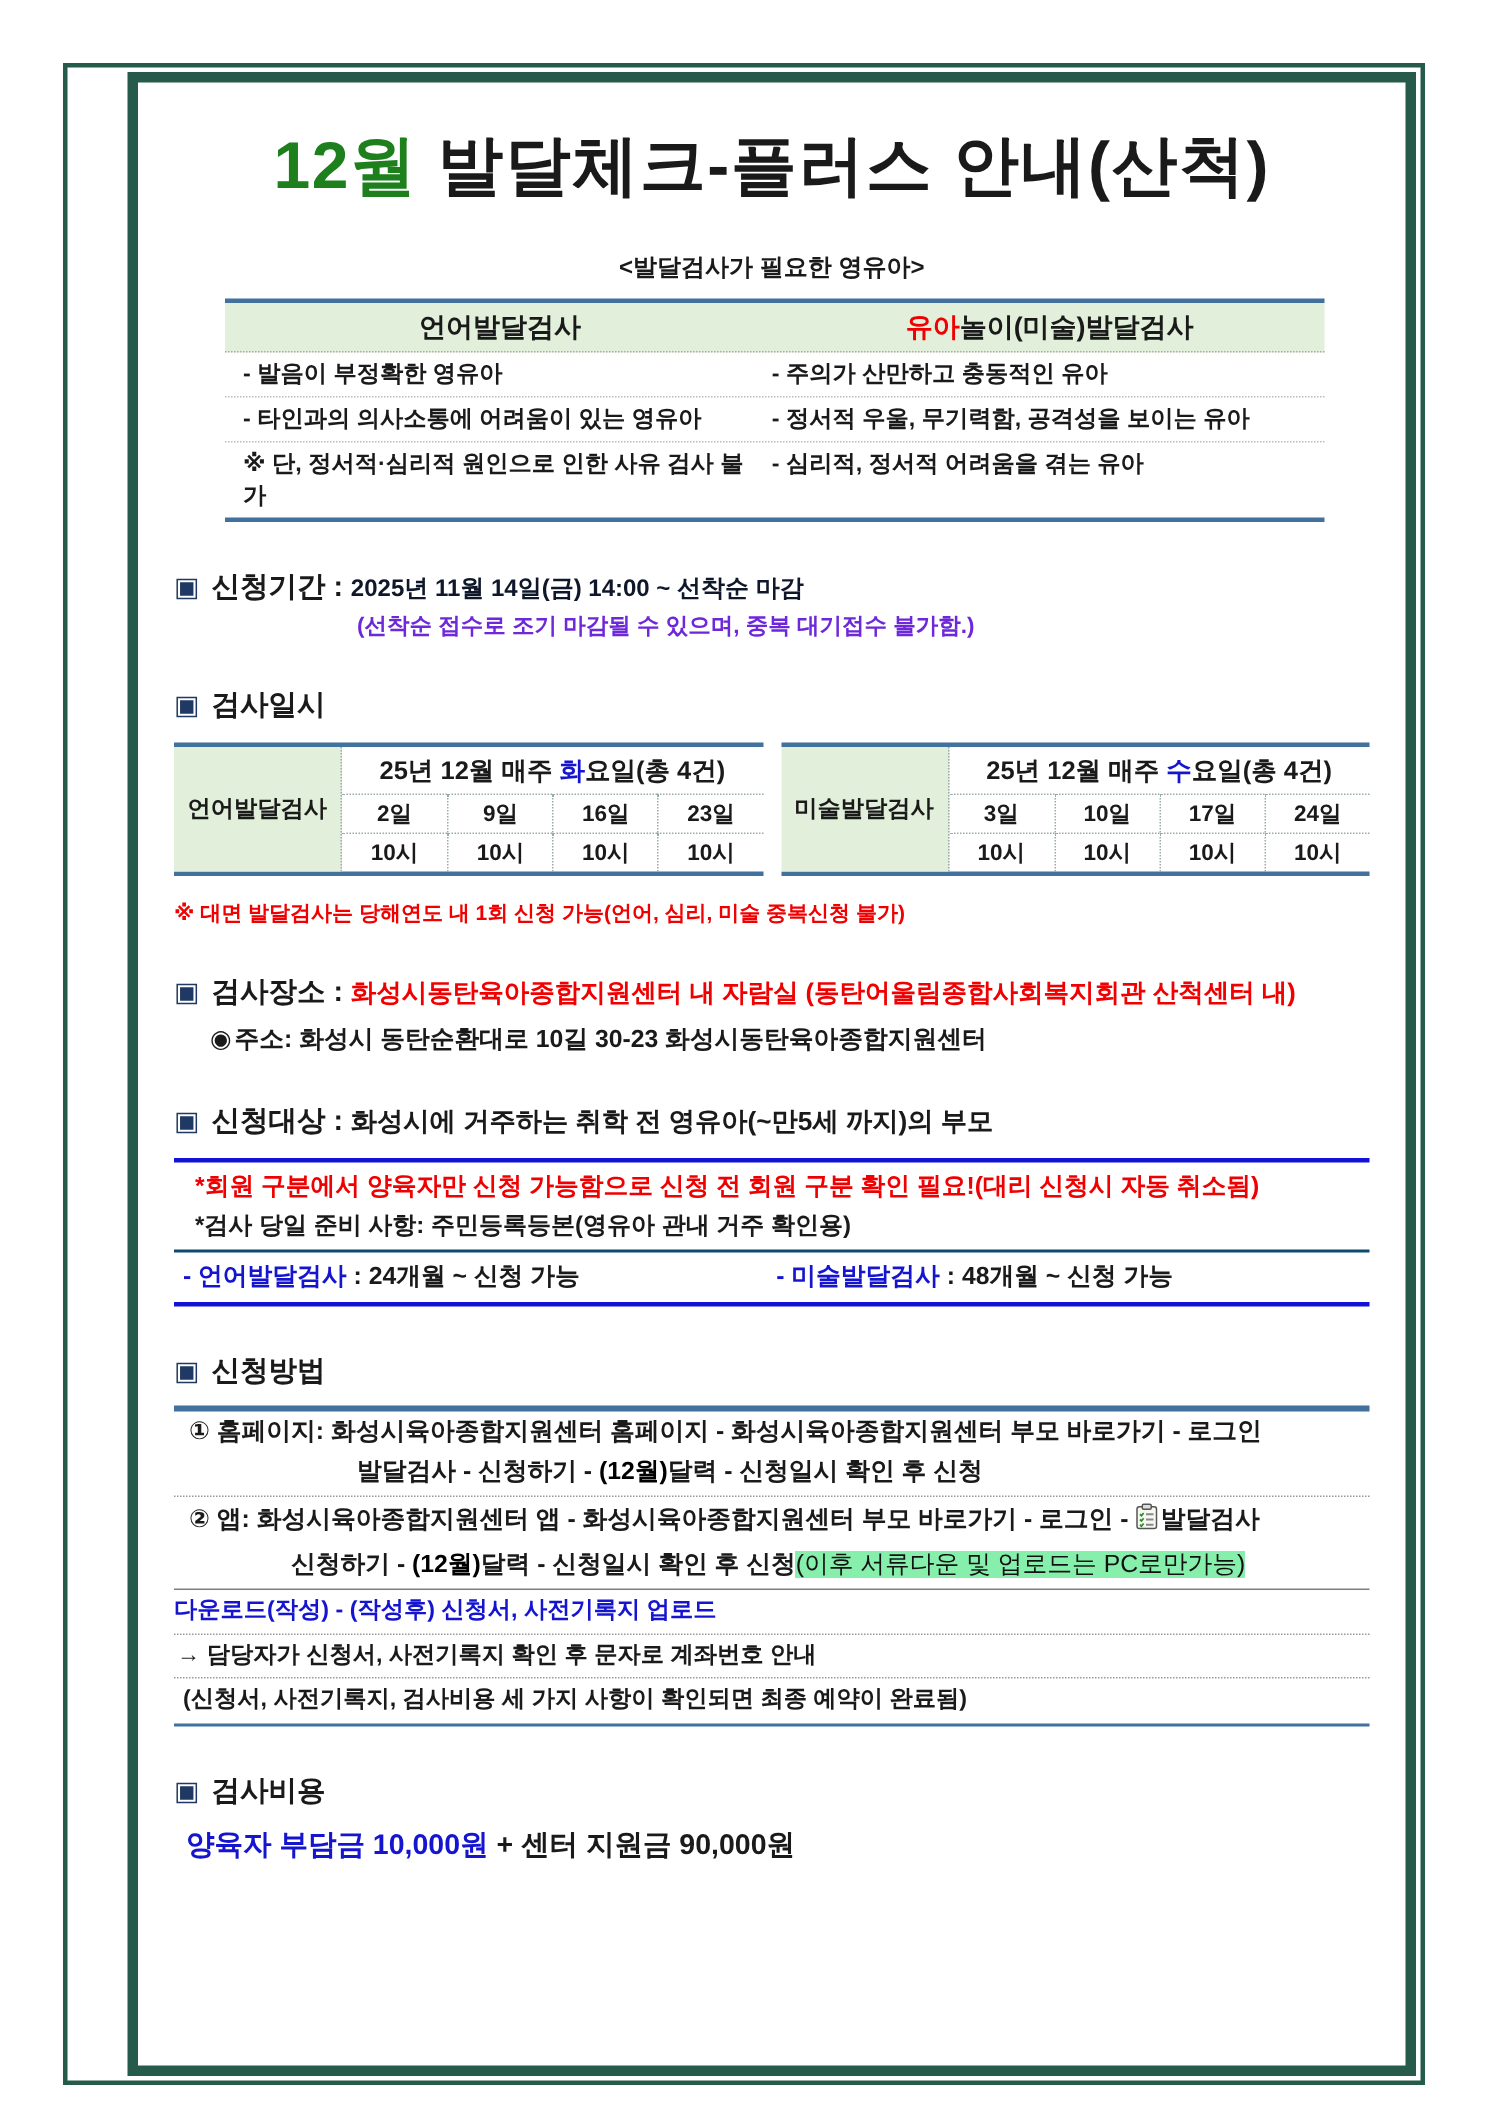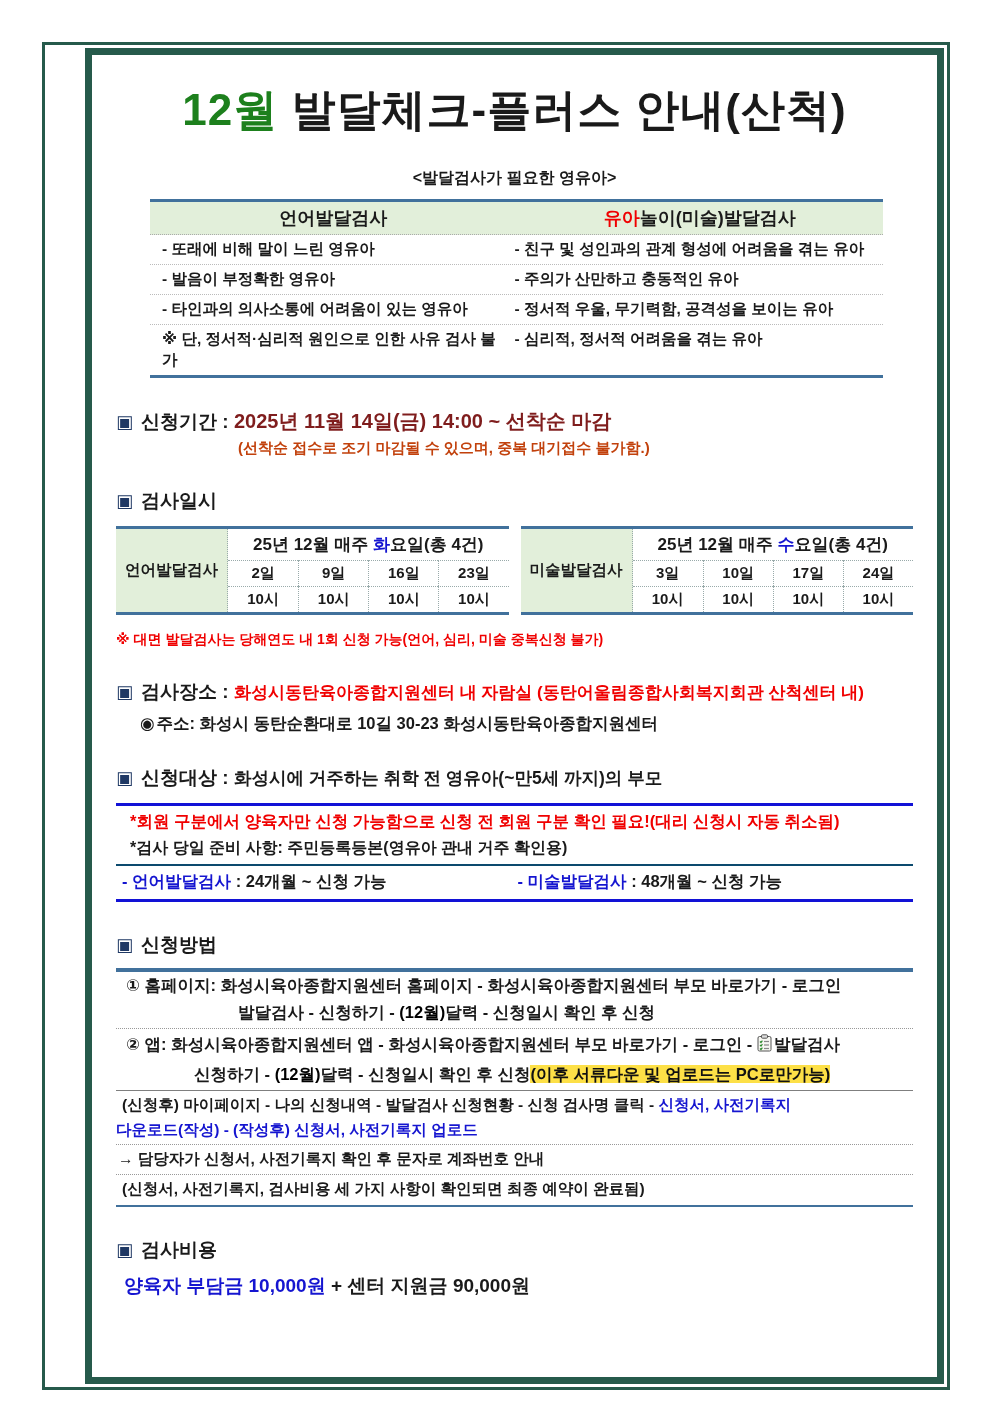--- a/index.html
+++ b/index.html
@@ -25,22 +25,22 @@
   .needs-row{display:flex;font-size:15.5px;font-weight:600;border-bottom:1.5px dotted #bbb;}
   .needs-row:last-child{border-bottom:none;}
   .needs-row>div{padding:4px 6px 4px 12px;}
   .needs-row .c1{width:48%;}
   .needs-row .c2{width:52%;}
 
   .sect{margin-top:30px;font-size:19px;font-weight:700;}
   .bullet{color:#1F3864;font-size:18px;margin-right:8px;}
   .blue{color:#1515d0;}
   .red{color:#000000;}
-  .period-value{color:#7f1d1d;font-size:20px;font-weight:800;}
-  .period-note{margin:4px 0 0 122px;color:#c2410c;font-size:15px;font-weight:700;}
+  .period-value{color:#0f172a;font-size:16px;font-weight:800;}
+  .period-note{margin:4px 0 0 122px;color:#6d28d9;font-size:15px;font-weight:700;}
 
   .sched-wrap{display:flex;gap:12px;margin-top:12px;}
   .sched{flex:1;display:grid;grid-template-columns:112px 1fr 1fr 1fr 1fr;
          border-top:3px solid #41719C;border-bottom:3px solid #41719C;font-weight:700;}
   .sched .label{grid-row:1 / span 3;background:#E2EFDA;display:flex;align-items:center;justify-content:center;
                 font-size:15.5px;border-right:1.5px dotted #9aa;}
   .sched .head{grid-column:2 / span 4;text-align:center;font-size:17px;padding:4px 0;}
   .sched .cell{text-align:center;font-size:15px;padding:3px 0;border-top:1.5px dotted #9aa;}
   .sched .cell.bl{border-left:1.5px dotted #9aa;}
   .sched-note{margin-top:16px;color:#f00000;font-size:14px;font-weight:800;}
@@ -59,45 +59,41 @@
 
   .method-rule{border-top:4px solid #41719C;margin-top:10px;}
   .m-line{font-size:16.5px;font-weight:600;line-height:1.65;}
   .m-ind1{padding-left:10px;}
   .m-ind2{padding-left:122px;}
   .m-ind3{padding-left:78px;}
   .m-sub{font-size:15.5px;font-weight:600;line-height:1.6;padding-left:6px;}
   .dotted-sep{border-top:1.5px dotted #999;margin:2px 0;}
   .gray-sep{border-top:1.5px solid #7f7f7f;margin:2px 0;}
   .method-bottom{border-top:2px solid #41719C;margin-top:3px;}
-  .hl{background:#fde047;font-weight:700;color:#111;}
+  .hl{background:#86efac;font-weight:400;color:#111;}
   .clip-icon{display:inline-block;vertical-align:-2px;margin-right:2px;}
 
   .cost-line1{font-size:19px;font-weight:800;margin-top:10px;padding-left:8px;}
 </style>
 </head>
 <body>
 
 <div class="frame">
 <div class="frame-inner">
 
   <div class="title">
     <span class="month">12월</span><span> 발달체크-플러스 안내(산척)</span>
   </div>
 
 
   <div class="caption">&lt;발달검사가 필요한 영유아&gt;</div>
   <div class="needs-table">
     <div class="needs-header">
       <div>언어발달검사</div>
       <div><span class="red">유아</span><span>놀이(미술)발달검사</span></div>
-    </div>
-    <div class="needs-row">
-      <div class="c1">- 또래에 비해 말이 느린 영유아</div>
-      <div class="c2">- 친구 및 성인과의 관계 형성에 어려움을 겪는 유아</div>
     </div>
     <div class="needs-row">
       <div class="c1">- 발음이 부정확한 영유아</div>
       <div class="c2">- 주의가 산만하고 충동적인 유아</div>
     </div>
     <div class="needs-row">
       <div class="c1">- 타인과의 의사소통에 어려움이 있는 영유아</div>
       <div class="c2">- 정서적 우울, 무기력함, 공격성을 보이는 유아</div>
     </div>
     <div class="needs-row">
@@ -179,23 +175,20 @@
             <path d="M3 11l1 1 1.4-1.8" stroke="#2e8b2e" stroke-width="1.2" fill="none"></path>
             <line x1="7" y1="11" x2="12" y2="11" stroke="#888" stroke-width="1.2"></line>
             <path d="M3 14.5l1 1 1.4-1.8" stroke="#2e8b2e" stroke-width="1.2" fill="none"></path>
             <line x1="7" y1="14.5" x2="12" y2="14.5" stroke="#888" stroke-width="1.2"></line>
           </svg></span><span>발달검사</span>
   </div>
   <div class="m-line m-ind3">
     <span>신청하기 - </span><span class="red">(12월)</span><span>달력 - 신청일시 확인 후 신청</span><span class="hl">(이후 서류다운 및 업로드는 PC로만가능)</span>
   </div>
   <div class="gray-sep"></div>
-  <div class="m-sub">
-    <span>(신청후) 마이페이지 - 나의 신청내역 - 발달검사 신청현황 - 신청 검사명 클릭 - </span><span class="blue">신청서, 사전기록지</span>
-  </div>
   <div class="m-sub blue" style="padding-left:0;">다운로드(작성) - (작성후) 신청서, 사전기록지 업로드</div>
   <div class="dotted-sep"></div>
   <div class="m-sub" style="padding-left:2px;">→ 담당자가 신청서, 사전기록지 확인 후 문자로 계좌번호 안내</div>
   <div class="dotted-sep"></div>
   <div class="m-sub">(신청서, 사전기록지, 검사비용 세 가지 사항이 확인되면 최종 예약이 완료됨)</div>
   <div class="method-bottom"></div>
 
   <div class="sect">
     <span class="bullet">▣</span><span>검사비용</span>
   </div>

